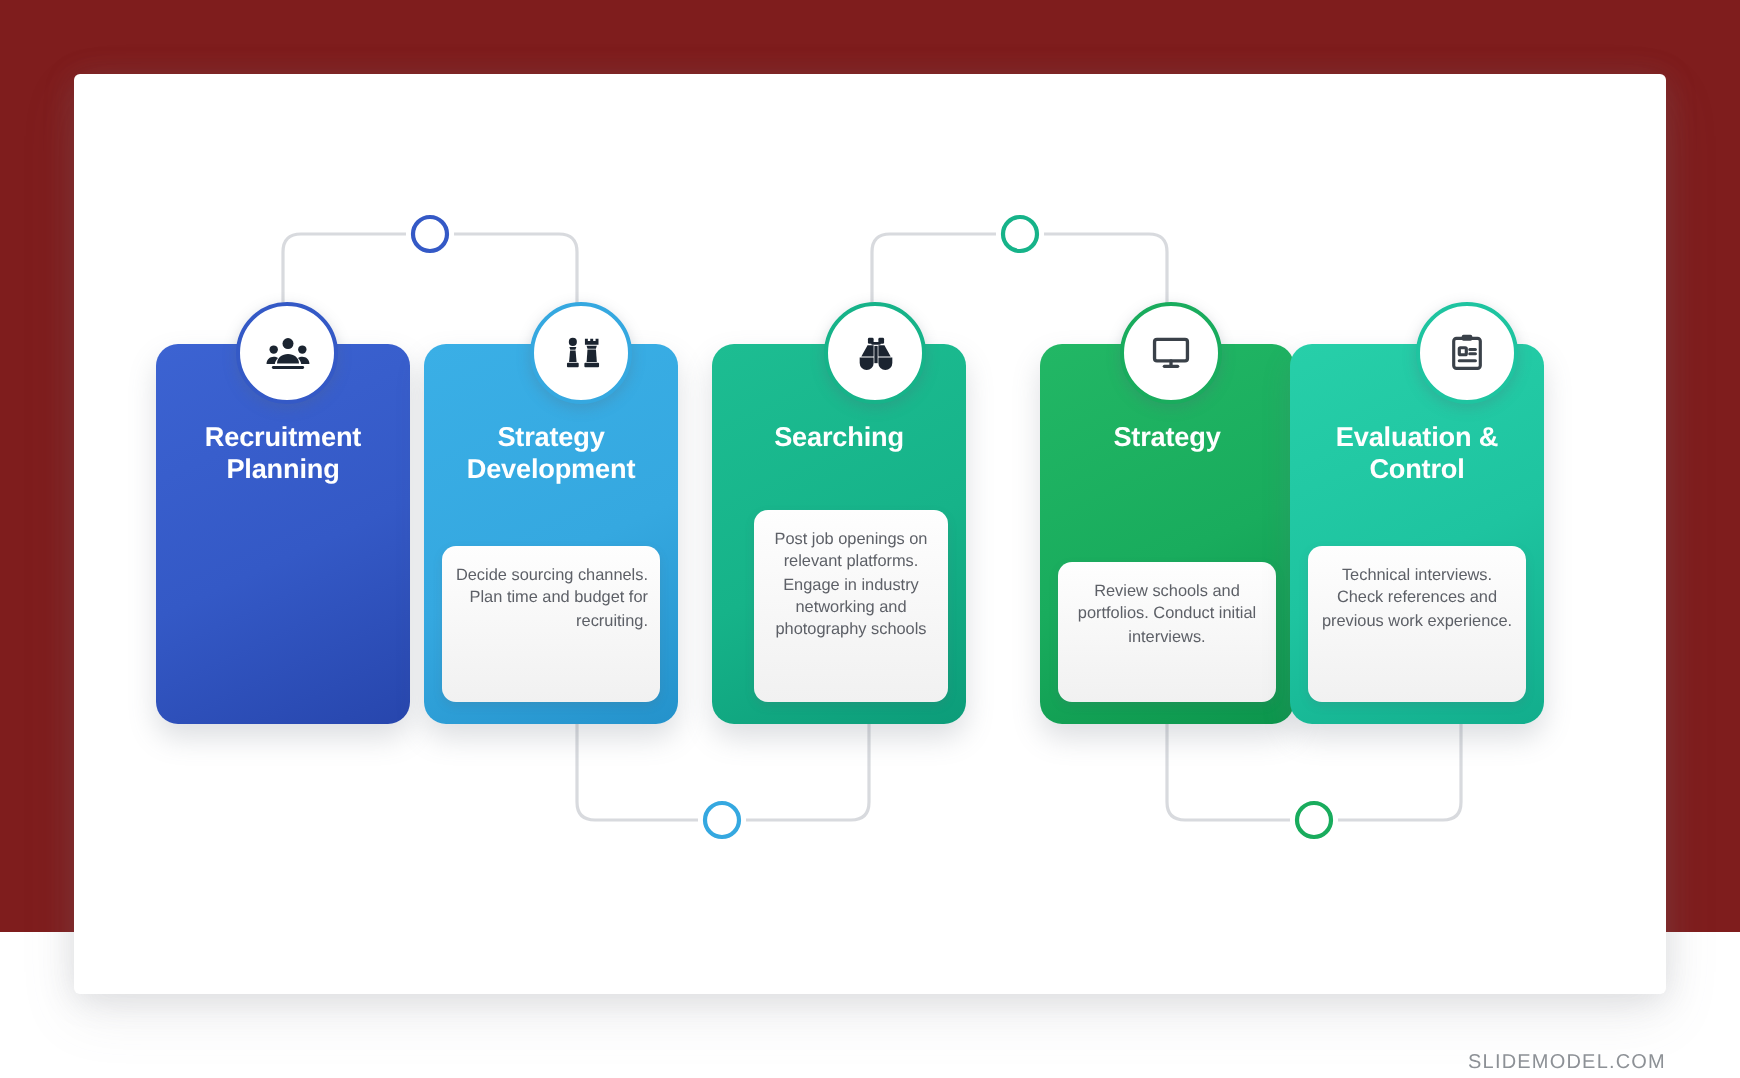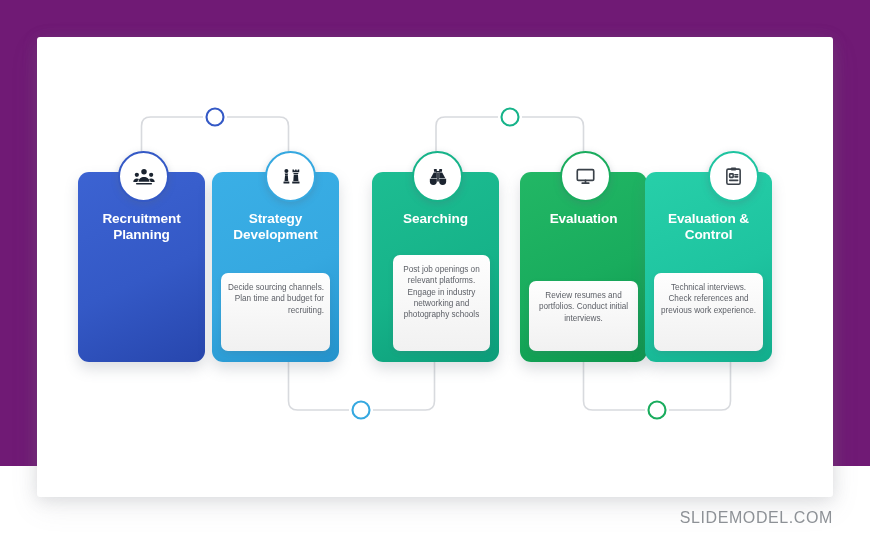--- a/index.html
+++ b/index.html
@@ -10,21 +10,21 @@
     width: 870px;
     height: 539px;
     background: #ffffff;
     font-family: "Liberation Sans", sans-serif;
     overflow: hidden;
   }
   .canvas {
     position: relative;
     width: 870px;
     height: 466px;
-    background: #701a75;
+    background: #7f1d1d;
   }
   
   .slide {
     position: absolute;
     left: 37px;
     top: 37px;
     width: 796px;
     height: 460px;
     background: #ffffff;
     border-radius: 3px;
@@ -97,22 +97,22 @@
     align-items: center;
     justify-content: center;
     z-index: 5;
   }
   .bubble svg { display: block; }
 
   
   .watermark {
     position: absolute;
     right: 37px;
-    top: 509px;
-    font-size: 16px;
+    top: 526px;
+    font-size: 10px;
     letter-spacing: 0.6px;
     color: #8d9196;
     font-family: "Liberation Sans", sans-serif;
   }
 </style>
 </head>
 <body>
 
 <div class="canvas">
 
@@ -171,42 +171,42 @@
         <rect x="3.8" y="16.8" width="6.4" height="2.4" rx="0.5"></rect>
 
         <path d="M13.6 3.7h1.6v1.2h1.3V3.7h1.6v1.2h1.3V3.7h1.6v3.2h-7.4z"></path>
         <path d="M14.5 7.5h5.6l-0.5 1.6h-4.6z"></path>
         <path d="M15.0 9.6h4.6l0.5 6.8h-5.6z"></path>
         <rect x="13.3" y="16.8" width="8" height="2.4" rx="0.5"></rect>
       </svg>
     </span>
   </div>
 
-  <div class="card" style="left:372px; background:linear-gradient(155deg,#1dbd92 0%,#16b389 55%,#0c9c79 100%);">
+  <div class="card" style="left:356px; background:linear-gradient(155deg,#1dbd92 0%,#16b389 55%,#0c9c79 100%);">
     <div class="card-title">Searching</div>
     <div class="card-body h3">Post job openings on relevant platforms. Engage in industry networking and photography schools</div>
   </div>
   <div class="bubble" style="left:412px; border:2px solid #16b389;">
     <span>
       <svg width="22" height="22" viewBox="0 0 24 24" fill="#1b2430">
         <rect x="7.6" y="3.2" width="3.1" height="3.2" rx="0.7"></rect>
         <rect x="13.3" y="3.2" width="3.1" height="3.2" rx="0.7"></rect>
         <rect x="11.1" y="7.6" width="1.8" height="9.4"></rect>
         <path d="M7.4 7.2h3.3v6.1H4.0z"></path>
         <path d="M13.3 7.2h3.3l3.4 6.1h-6.7z"></path>
         <path d="M3.1 13.9h7.6v3.0a3.8 3.8 0 0 1-7.6 0z"></path>
         <path d="M13.3 13.9h7.6v3.0a3.8 3.8 0 0 1-7.6 0z"></path>
         <rect x="9.4" y="5.4" width="5.2" height="1.6" rx="0.6"></rect>
       </svg>
     </span>
   </div>
 
   <div class="card" style="left:520px; background:linear-gradient(155deg,#22b765 0%,#19ac5d 55%,#0c954c 100%);">
-    <div class="card-title">Evaluation</div>
-    <div class="card-body h4">Review resumes and portfolios. Conduct initial interviews.</div>
+    <div class="card-title">Strategy</div>
+    <div class="card-body h4">Review schools and portfolios. Conduct initial interviews.</div>
   </div>
   <div class="bubble" style="left:560px; border:2px solid #19ac5d;">
     <span>
       <svg width="21" height="21" viewBox="0 0 24 24" fill="none" stroke="#3a4149" stroke-width="1.9">
         <rect x="2.6" y="4.2" width="18.8" height="12.3" rx="1.4"></rect>
         <path d="M12 16.5v2.6" stroke-linecap="round"></path>
         <path d="M8.2 19.6h7.6" stroke-linecap="round"></path>
       </svg>
     </span>
   </div>

